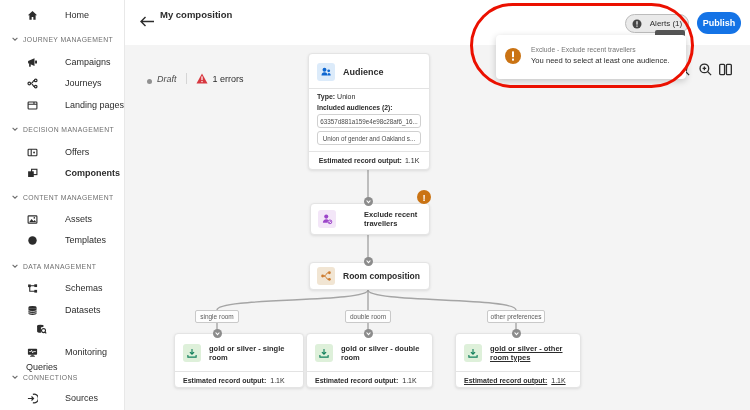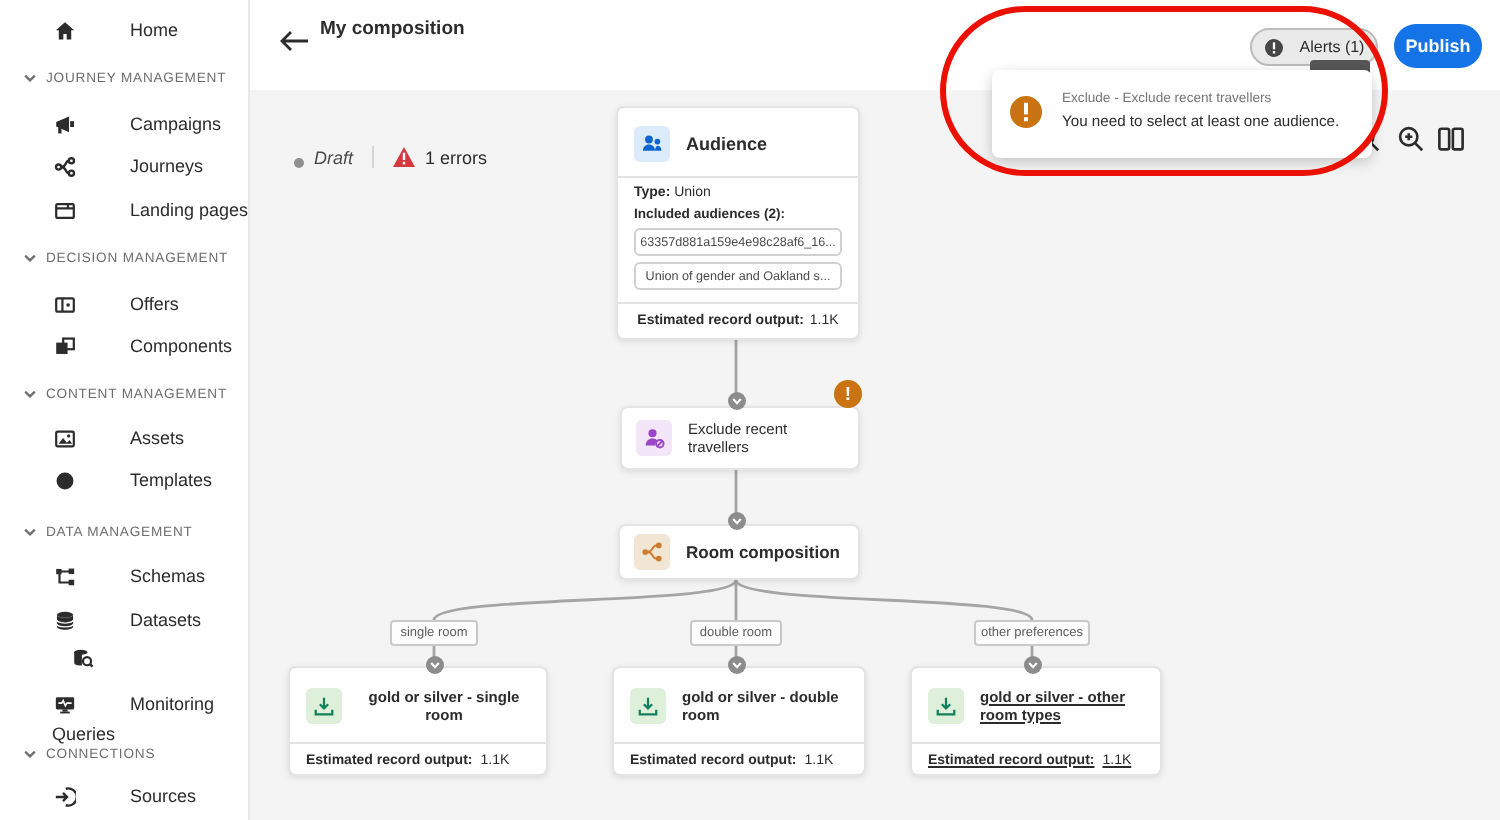--- a/index.html
+++ b/index.html
@@ -42,21 +42,21 @@
   .hdiv { border-top:1px solid #e3e3e3; margin:4px -8px; }
   .kv { font-size:7px; margin-top:3px; }
   .kv b { font-weight:bold; }
   .inc-label { font-size:6.8px; font-weight:bold; margin-top:4px; }
   .chip { height:14px; margin-top:3px; border:1px solid #d0d0d0; border-radius:3px; background:#fff; font-size:6.3px; color:#4b4b4b; display:flex; align-items:center; justify-content:center; white-space:nowrap; overflow:hidden; }
   .node-footer { display:flex; align-items:center; gap:3px; font-size:7px; }
   .node-footer b { font-weight:bold; }
   .audience-footer { justify-content:center; margin-top:5px; }
 
   .exclude-node { left:310px; top:203px; width:120px; height:32px; display:flex; align-items:center; gap:8px; padding:0 7px; }
-  .two-line-title { font-size:7.5px; font-weight:normal; line-height:9px; }
+  .two-line-title { font-size:7.5px; font-weight:bold; line-height:9px;margin-left:20px; }
   .alert-badge { position:absolute; left:417px; top:190px; width:14px; height:14px; border-radius:50%; background:#ca7313; color:#fff; font-size:9.5px; font-weight:bold; display:flex; align-items:center; justify-content:center; z-index:3; }
 
   .split-node { left:309px; top:262px; width:121px; height:28px; display:flex; align-items:center; gap:8px; padding:0 7px; }
   .split-title { font-size:8.5px; font-weight:bold; }
 
   .branch-label { position:absolute; top:310px; height:13px; background:#fdfdfd; border:1px solid #c9c9c9; border-radius:2px; font-size:6.5px; color:#5c5c5c; display:flex; align-items:center; justify-content:center; z-index:2; white-space:nowrap; }
 
   .leaf-node { top:333px; height:55px; padding:0; }
   .leaf-top { display:flex; align-items:center; gap:8px; padding:0 8px; height:37px; }
   .leaf-title { font-size:7.5px; font-weight:bold; line-height:9px; width:88px; }
@@ -180,21 +180,21 @@
         <path d="M5.2 8 C8.8 8 8 3.6 10.8 3.6 M5.2 8 C8.8 8 8 12.4 10.8 12.4" fill="none" stroke="#cd7b2e" stroke-width="1.3"></path>
       </svg>
   </span>
   <span class="split-title">Room composition</span>
 </div>
 
 <div class="branch-label" style="left:195px; width:44px;">single room</div>
 <div class="branch-label" style="left:345px; width:46px;">double room</div>
 <div class="branch-label" style="left:487px; width:58px;">other preferences</div>
 
-<div class="node leaf-node" style="left:144px; width:130px;text-align:center;">
+<div class="node leaf-node" style="left:174px; width:130px;">
   <div class="leaf-top">
     <span class="icon-tile tile-green">
       <svg width="12" height="12" viewBox="0 0 16 16" fill="none" stroke="#12805c" stroke-width="1.5">
           <path d="M2.5 10.5 V13.5 H13.5 V10.5"></path>
           <path d="M8 2.5 V9.3 M5.2 6.8 L8 9.6 L10.8 6.8"></path>
         </svg>
     </span>
     <span class="leaf-title">gold or silver - single room</span>
   </div>
   <div class="leaf-footer">
@@ -345,21 +345,21 @@
     <span class="icn">
         <svg width="11" height="11" viewBox="0 0 12 12">
           <rect x="1.2" y="2.4" width="9.6" height="7.2" rx="0.8" fill="none" stroke="#2c2c2c" stroke-width="1.2"></rect>
           <path d="M4.6 2.4 V9.6" stroke="#2c2c2c" stroke-width="1.2"></path>
           <circle cx="7.7" cy="6" r="1" fill="#2c2c2c"></circle>
         </svg>
       </span>
     <span>Offers</span>
   </div>
 
-  <div class="nav-item" style="top:165px;">
+  <div class="nav-item" style="top:165px;font-weight:bold;">
     <span class="icn">
         <svg width="11" height="11" viewBox="0 0 12 12">
           <rect x="1.2" y="3.6" width="6.2" height="6.2" fill="#2c2c2c"></rect>
           <rect x="5" y="1.4" width="5.8" height="5.8" fill="none" stroke="#2c2c2c" stroke-width="1.2"></rect>
         </svg>
       </span>
     <span>Components</span>
   </div>
 
   <div class="nav-section" style="top:189px;">

